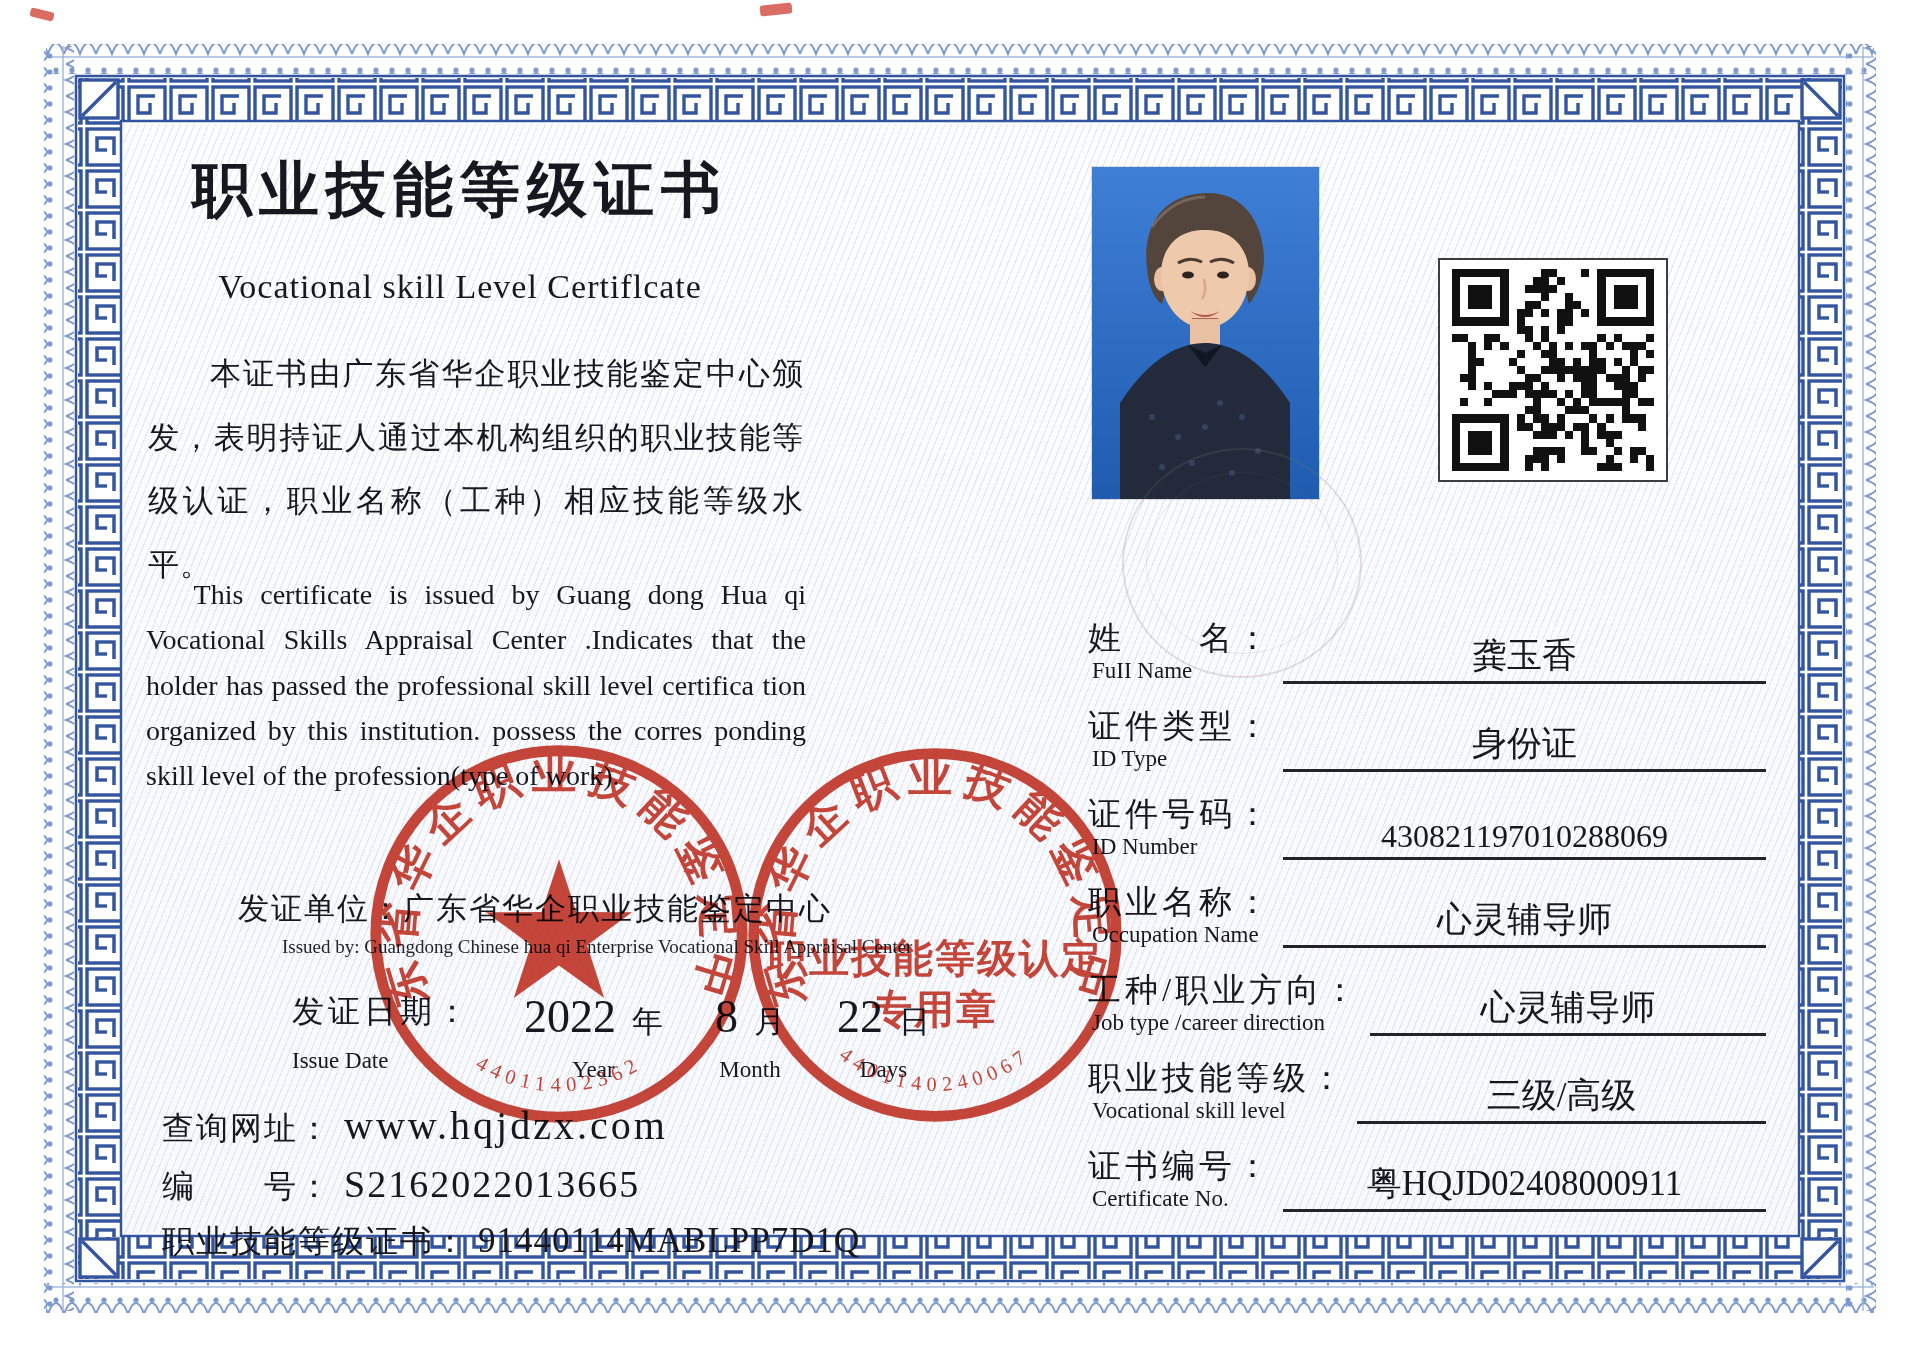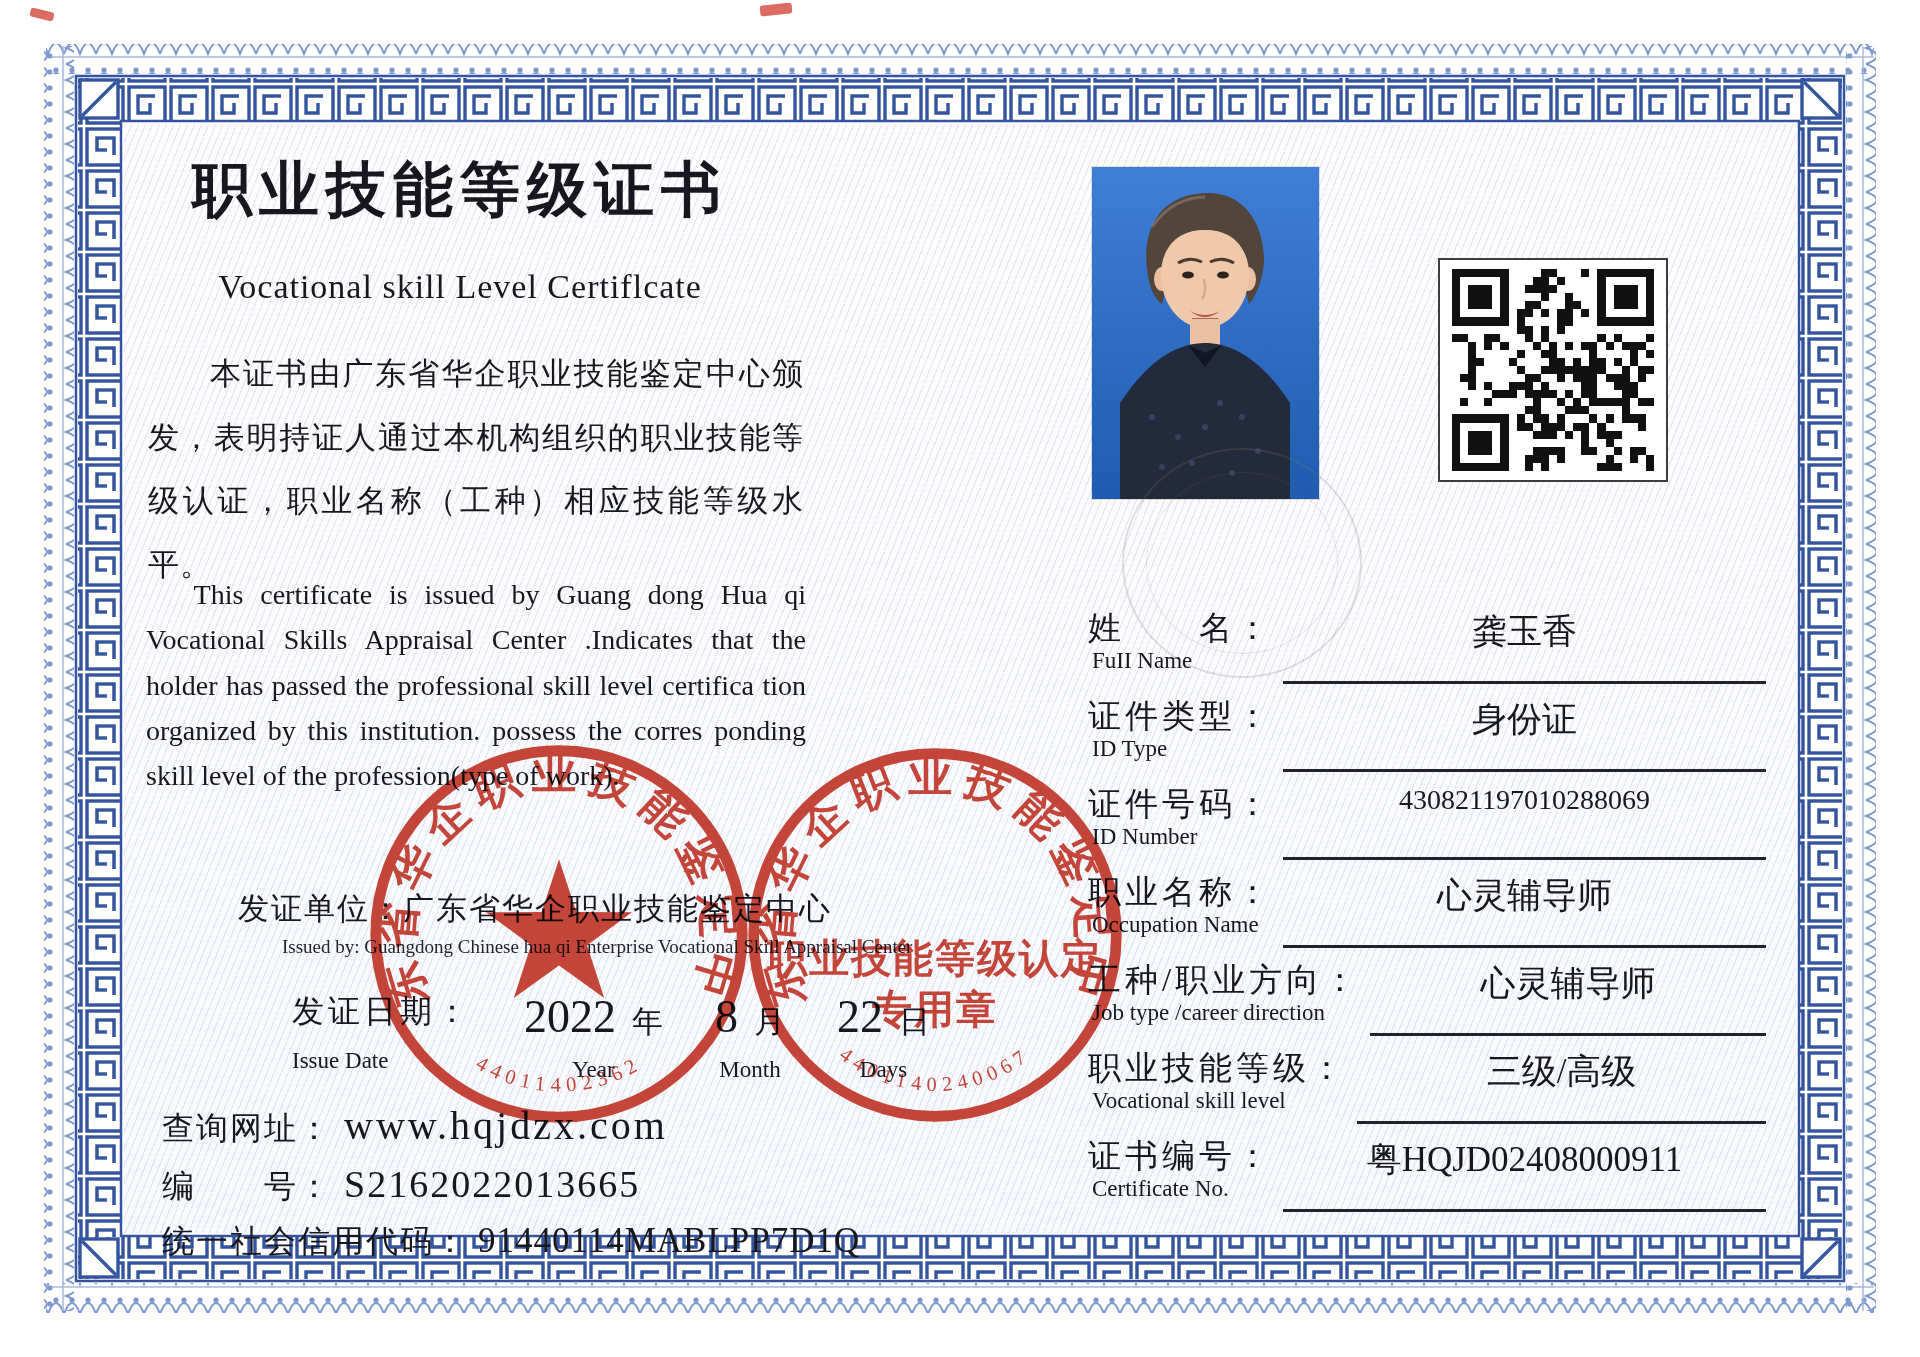--- a/index.html
+++ b/index.html
@@ -44,27 +44,27 @@
 
   
   .photo{position:absolute;left:1092px;top:167px;width:227px;height:332px;box-shadow:0 0 0 1px rgba(0,0,0,.12);}
   .qr-box{position:absolute;left:1438px;top:258px;width:230px;height:224px;background:#fff;
     border:2px solid #3d3d3d;box-sizing:border-box;padding:9px;}
   .watermark{position:absolute;left:1122px;top:448px;width:236px;height:226px;border-radius:50%;
     border:2px solid rgba(130,118,100,.22);}
   .watermark::before{content:"";position:absolute;inset:22px;border-radius:50%;
     border:1.5px solid rgba(130,118,100,.15);}
   .rfields{position:absolute;left:1088px;top:608px;width:678px;}
-  .rfield{display:flex;margin-bottom:12px;min-height:76px;}
+  .rfield{display:flex;align-items:flex-end;margin-bottom:12px;min-height:76px;}
   .rlabels{flex:0 0 auto;max-width:372px;}
   .rzh{font-size:33px;letter-spacing:4px;line-height:1.22;white-space:nowrap;}
   .ren{font-size:23px;line-height:1.12;padding-left:4px;white-space:nowrap;}
   .rvalue{flex:1 1 auto;min-width:0;text-align:center;border-bottom:3px solid #23232c;
     font-size:35px;padding-bottom:2px;margin-left:10px;white-space:nowrap;}
-  .rvalue.num{font-size:28px;}
+  .rvalue.num{font-size:32px;}
 
   
   .seal{position:absolute;mix-blend-mode:multiply;opacity:.93;z-index:3;}
   .seal-left{left:362px;top:737px;}
   .seal-right{left:740px;top:740px;}
   .seal text{fill:#c0372a;}
   .seal .arc-text{font-size:45px;font-weight:bold;letter-spacing:10px;}
   .seal .digits{font-size:21px;letter-spacing:6px;}
   .seal .center-line{font-size:41px;font-weight:bold;letter-spacing:2px;
     font-family:"Liberation Sans","DejaVu Sans",sans-serif;}
@@ -174,21 +174,21 @@
     <div class="footer-block">
       <div class="frow">
         <span class="flabel">查询网址：</span>
         <span class="fval-site">www.hqjdzx.com</span>
       </div>
       <div class="frow">
         <span class="flabel">编　　号：</span>
         <span class="fval-serial">S2162022013665</span>
       </div>
       <div class="frow">
-        <span class="flabel">统一社会信用代码：</span>
+        <span class="flabel">职业技能等级证书：</span>
         <span class="fval-credit">91440114MABLPP7D1Q</span>
       </div>
     </div>
 
     <div class="photo">
       <svg width="227" height="332" viewBox="0 0 227 332">
         <defs>
           <linearGradient id="pbg" x1="0" y1="0" x2="0" y2="1">
             <stop offset="0" stop-color="#3f7fd6"></stop>
               <stop offset="1" stop-color="#1f5cb0"></stop>

